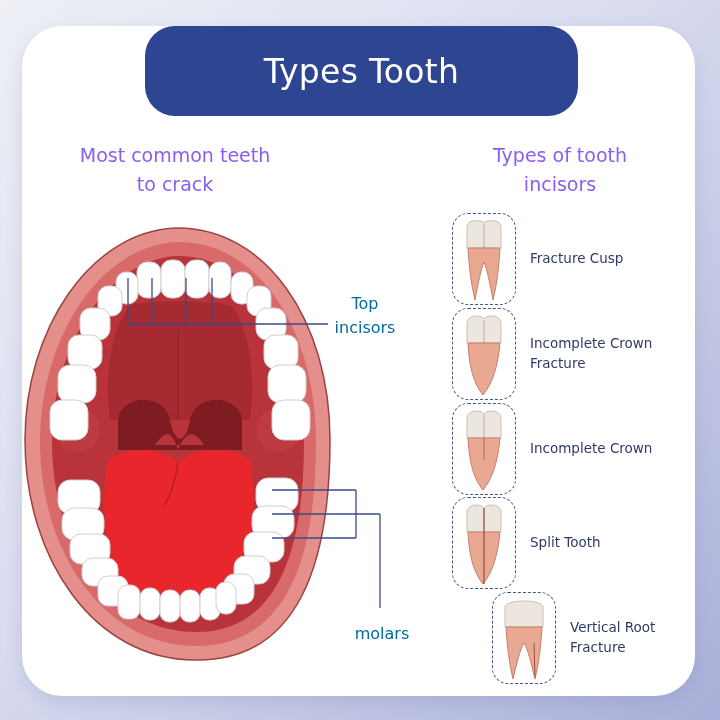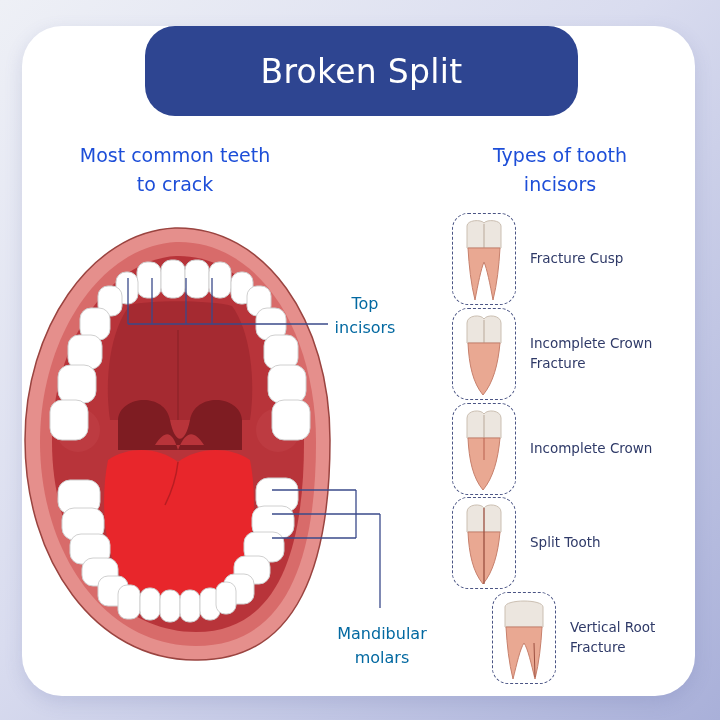--- a/index.html
+++ b/index.html
@@ -13,21 +13,21 @@
     background:#ffffff; border-radius:40px;
     box-shadow: 0 6px 18px rgba(90,100,160,0.18);
   }
   .title-pill {
     position:absolute; left:145px; top:26px; width:433px; height:90px;
     background:#2e4591; border-radius:30px;
     display:flex; align-items:center; justify-content:center;
     color:#ffffff; font-size:33px; letter-spacing:0.3px;
   }
   .heading {
-    position:absolute; color:#1d4ed8; font-size:19px; line-height:29px; text-align:center;
+    position:absolute; color:#8b5cf6; font-size:19px; line-height:29px; text-align:center;
   }
   .h-left { left:60px; top:141px; width:230px; }
   .h-right { left:455px; top:141px; width:210px; }
   .label {
     position:absolute; color:#0369a1; font-size:16px; line-height:24px; text-align:center;
   }
   .lbl-top { left:330px; top:292px; width:70px; }
   .lbl-mand { left:322px; top:622px; width:120px; }
   .mouth { position:absolute; left:0; top:0; width:720px; height:720px; }
   .frac-item {
@@ -42,21 +42,21 @@
     position:absolute; left:78px; top:0; height:90px; width:160px;
     display:flex; align-items:center; color:#2f3a68; font-size:13.5px; line-height:20px;
   }
 </style>
 </head>
 <body>
 
 <div class="card"></div>
 
 <div class="title-pill">
-  <span>Broken Split</span>
+  <span>Types Tooth</span>
 </div>
 
 <div class="heading h-left">
   <div>Most common teeth</div>
   <div>to crack</div>
 </div>
 
 <div class="heading h-right">
   <div>Types of tooth</div>
   <div>incisors</div>
@@ -135,21 +135,20 @@
     <line x1="272" y1="514" x2="380" y2="514"></line>
     <line x1="380" y1="514" x2="380" y2="608"></line>
   </g>
 </svg>
 
 <div class="label lbl-top">
   <div>Top</div>
   <div>incisors</div>
 </div>
 <div class="label lbl-mand">
-  <div>Mandibular</div>
   <div>molars</div>
 </div>
 
 <div class="frac-item" style="top:213px;">
   <div class="frac-box">
     <svg width="62" height="90" viewBox="0 0 62 90">
       <path d="M14,12 C14,6 28,5 31,9 C34,5 48,6 48,12 L48,34 L14,34 Z" fill="#ece6df" stroke="#cbbfb2"></path>
       <line x1="31" y1="10" x2="31" y2="34" stroke="#b9a99a"></line>
       <path d="M15,34 L47,34 C46,52 44,70 40,86 C37,70 34,55 31,48 C28,55 25,70 22,86 C18,70 16,52 15,34 Z" fill="#e9a892" stroke="#c7806c"></path>
     </svg>

